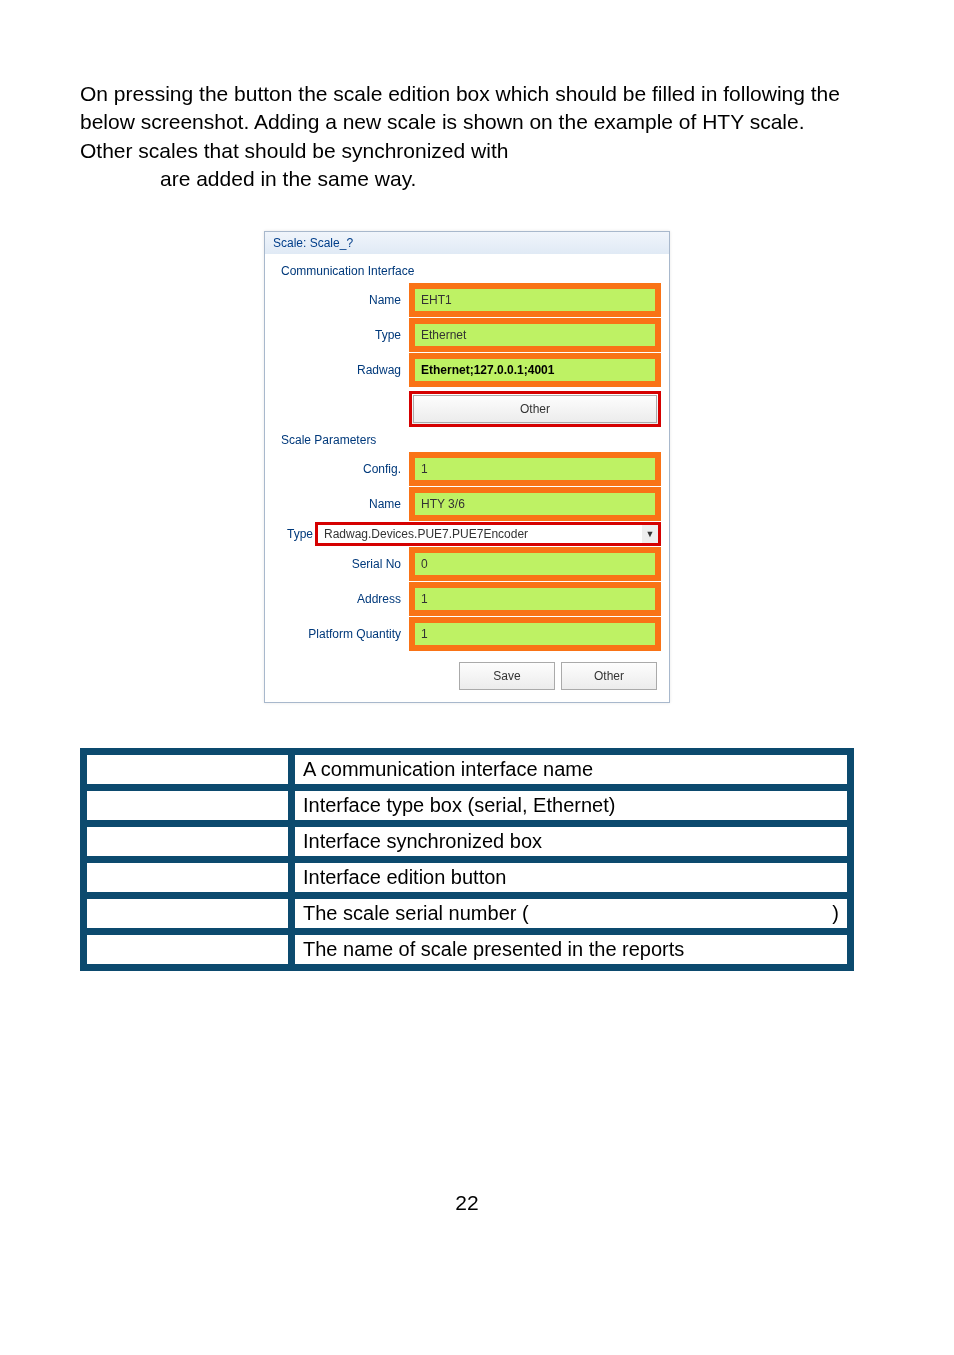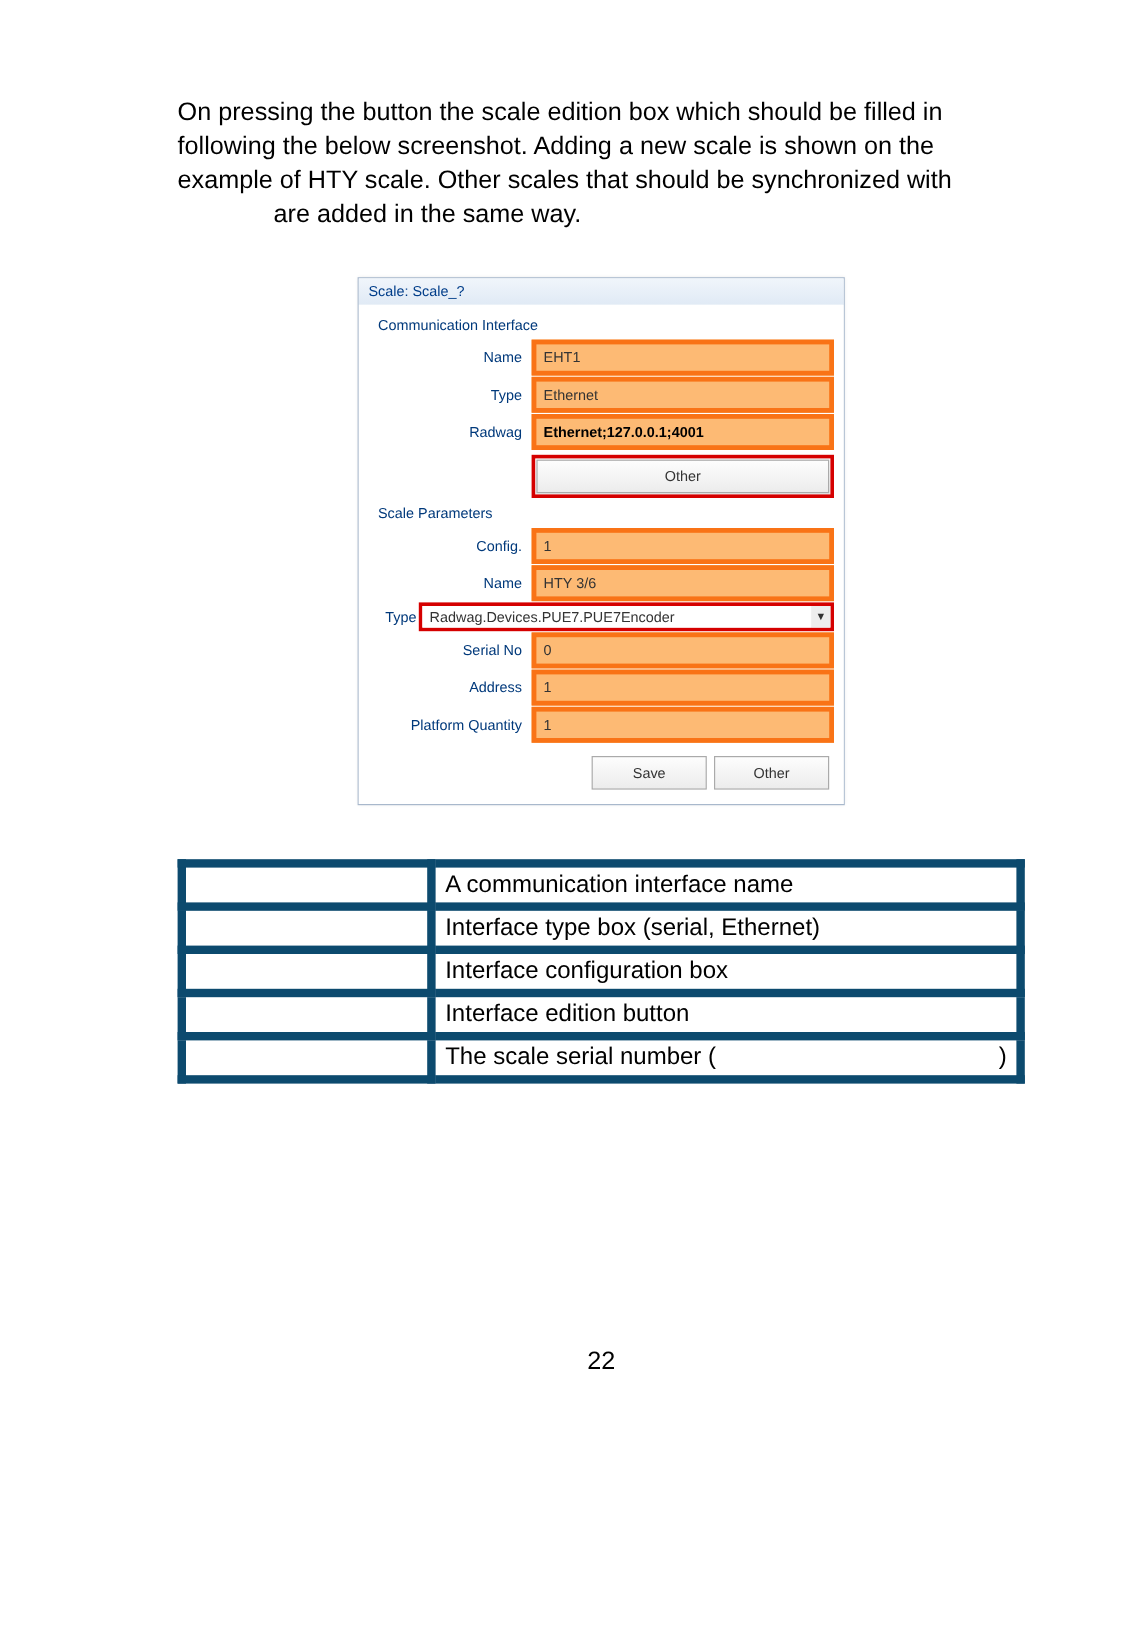--- a/index.html
+++ b/index.html
@@ -3,22 +3,21 @@
   <meta charset="utf-8">
   <style>
     body {
       font-family: Arial, sans-serif;
       background: white;
       margin: 0;
       padding: 0;
       width: 954px;
     }
     .page {
-      padding: 80px 100px 40px 100px;
-      margin-left: 48px;
+      padding: 80px 100px 40px 80px;
     }
     .intro-text {
       font-size: 21px;
       color: #000;
       line-height: 1.35;
       margin-bottom: 38px;
     }
     .intro-line2 {
       padding-left: 80px;
     }
@@ -60,25 +59,25 @@
       color: #00397b;
       padding-right: 8px;
     }
     .field-label.short {
       width: 40px;
       text-align: right;
       padding-right: 2px;
     }
     .field-input {
       flex: 1;
-      border: 4px solid #f97316;
+      border: 6px solid #f97316;
       padding: 4px 6px;
       font-size: 12px;
       color: #333;
-      background: #fdba74;
+      background: #bef264;
       height: 14px;
       line-height: 14px;
       font-family: inherit;
       box-sizing: content-box;
     }
     .field-input.bold {
       font-weight: bold;
       color: #000;
     }
     .edit-btn-row {
@@ -259,33 +258,37 @@
         <tr>
       <td class="left"></td>
       <td>A communication interface name</td>
     </tr>
     <tr>
       <td class="left"></td>
       <td>Interface type box (serial, Ethernet)</td>
     </tr>
     <tr>
       <td class="left"></td>
-      <td>Interface configuration box</td>
+      <td>Interface synchronized box</td>
     </tr>
     <tr>
       <td class="left"></td>
       <td>Interface edition button</td>
     </tr>
     <tr>
       <td class="left"></td>
       <td>
         <span style="display:flex;justify-content:space-between;">
           <span>The scale serial number (</span>
           <span>)</span>
         </span>
       </td>
     </tr>
+    <tr>
+      <td class="left"></td>
+      <td>The name of scale presented in the reports</td>
+    </tr>
   </tbody>
     </table>
 
   <div class="page-number">22</div>
 
 </div>
 
 </body></html>

